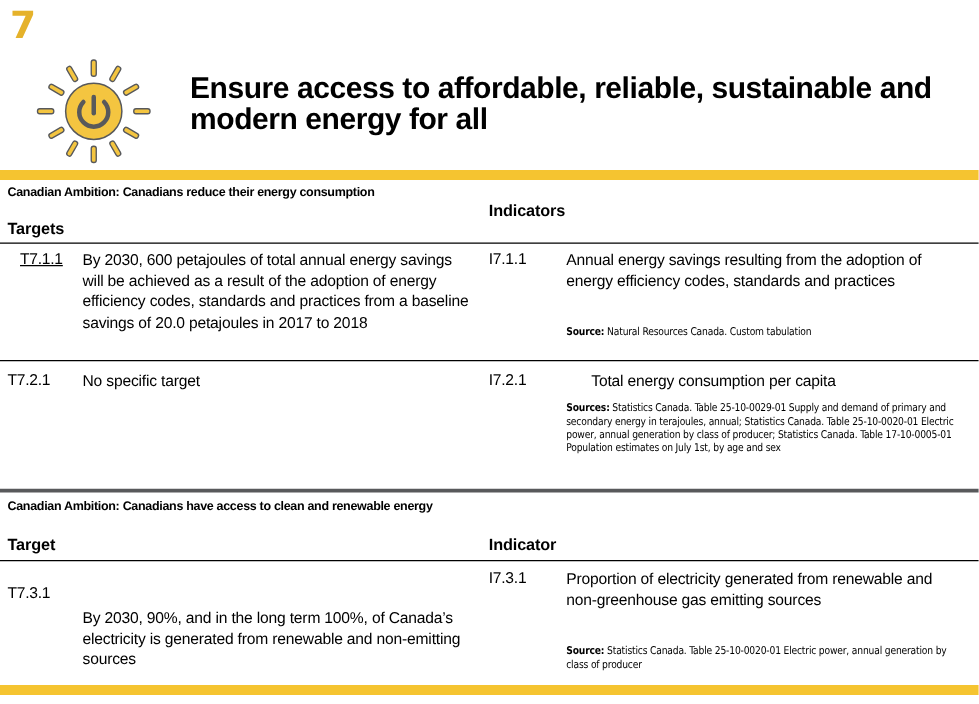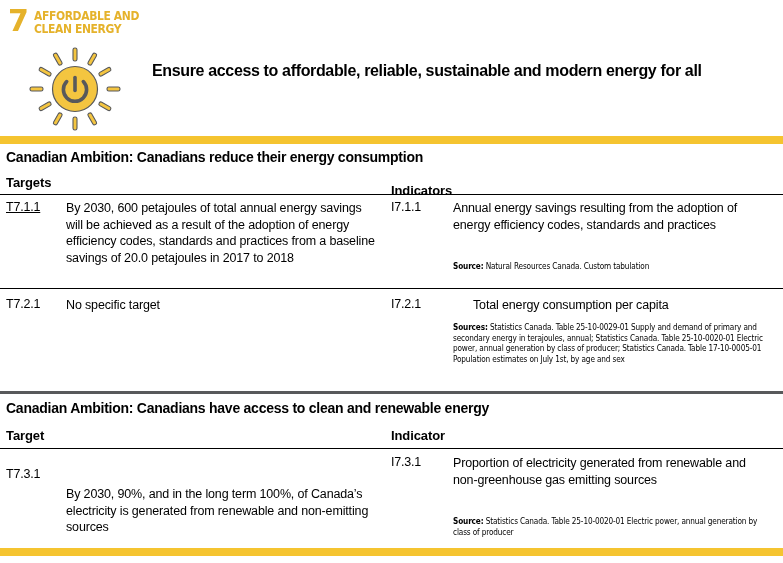--- a/index.html
+++ b/index.html
@@ -67,21 +67,21 @@
     top: 58px;
     width: 610px;
   }
   .goal-title {
     font-size: 20px;
     font-weight: bold;
     line-height: 25px;
     letter-spacing: -0.2px;
   }
   .goal-desc {
-    font-size: 16px;
+    font-size: 24px;
     font-weight: bold;
     line-height: 25px;
     letter-spacing: -0.35px;
   }
 
   
   .yellow-bar {
     position: absolute;
     left: 0;
     width: 783px;
@@ -104,21 +104,21 @@
     left: 0;
     width: 783px;
     height: 1px;
     background: #000000;
   }
 
   
   .ambition {
     position: absolute;
     left: 6px;
-    font-size: 14px;
+    font-size: 10px;
     font-weight: bold;
     letter-spacing: -0.25px;
     white-space: nowrap;
   }
   .colhead {
     position: absolute;
     font-size: 13px;
     font-weight: bold;
     letter-spacing: -0.1px;
   }
@@ -146,24 +146,20 @@
     transform: scaleX(0.95);
     transform-origin: left top;
   }
   .source b { font-weight: bold; }
 </style>
 </head>
 <body>
 
 <div class="sdg-badge">
   <div class="sdg-number">7</div>
-  <div>
-    <div class="sdg-words">AFFORDABLE AND</div>
-    <div class="sdg-words">CLEAN ENERGY</div>
-  </div>
 </div>
 
 <div class="sun-icon">
   <svg viewBox="0 0 94 86" width="94" height="86" xmlns="http://www.w3.org/2000/svg">
     <g stroke="#58595B" stroke-width="1.1" fill="#F4C540" stroke-linejoin="round">
 
       <rect x="45" y="2" width="4" height="13" rx="1.8"></rect>
       <rect x="45" y="71" width="4" height="13" rx="1.8"></rect>
       <rect x="2" y="41" width="13" height="4" rx="1.8"></rect>
       <rect x="79" y="41" width="13" height="4" rx="1.8"></rect>
@@ -187,25 +183,25 @@
 </div>
 
 <div class="goal-block">
   <div class="goal-desc">Ensure access to affordable, reliable, sustainable and modern energy for all</div>
 </div>
 
 <div class="yellow-bar bar-top"></div>
 
 <div class="ambition" style="top:149px;">Canadian Ambition: Canadians reduce their energy consumption</div>
 <div class="colhead left" style="top:175px;">Targets</div>
-<div class="colhead right" style="top:183px;">Indicators</div>
+<div class="colhead right" style="top:161px;">Indicators</div>
 <div class="thin-rule" style="top:194px;"></div>
 
 <div>
-  <div class="cell-code" style="left:6px; top:200px;text-decoration:underline;">T7.1.1</div>
+  <div class="cell-code" style="left:16px; top:200px;text-decoration:underline;">T7.1.1</div>
   <div class="cell-text" style="left:66px; top:200px; width:312px;">By 2030, 600 petajoules of total annual energy savings will be achieved as a result of the adoption of energy efficiency codes, standards and practices from a baseline savings of 20.0 petajoules in 2017 to 2018</div>
   <div class="cell-code" style="left:391px; top:200px;">I7.1.1</div>
   <div class="cell-text" style="left:453px; top:200px; width:320px;">Annual energy savings resulting from the adoption of energy efficiency codes, standards and practices</div>
   <div class="source" style="left:453px; top:261px; width:335px;"><b>Source:</b><span> Natural Resources Canada. Custom tabulation</span></div>
 </div>
 
 <div class="thin-rule" style="top:288px;"></div>
 
 <div>
   <div class="cell-code" style="left:6px; top:297px;">T7.2.1</div>

